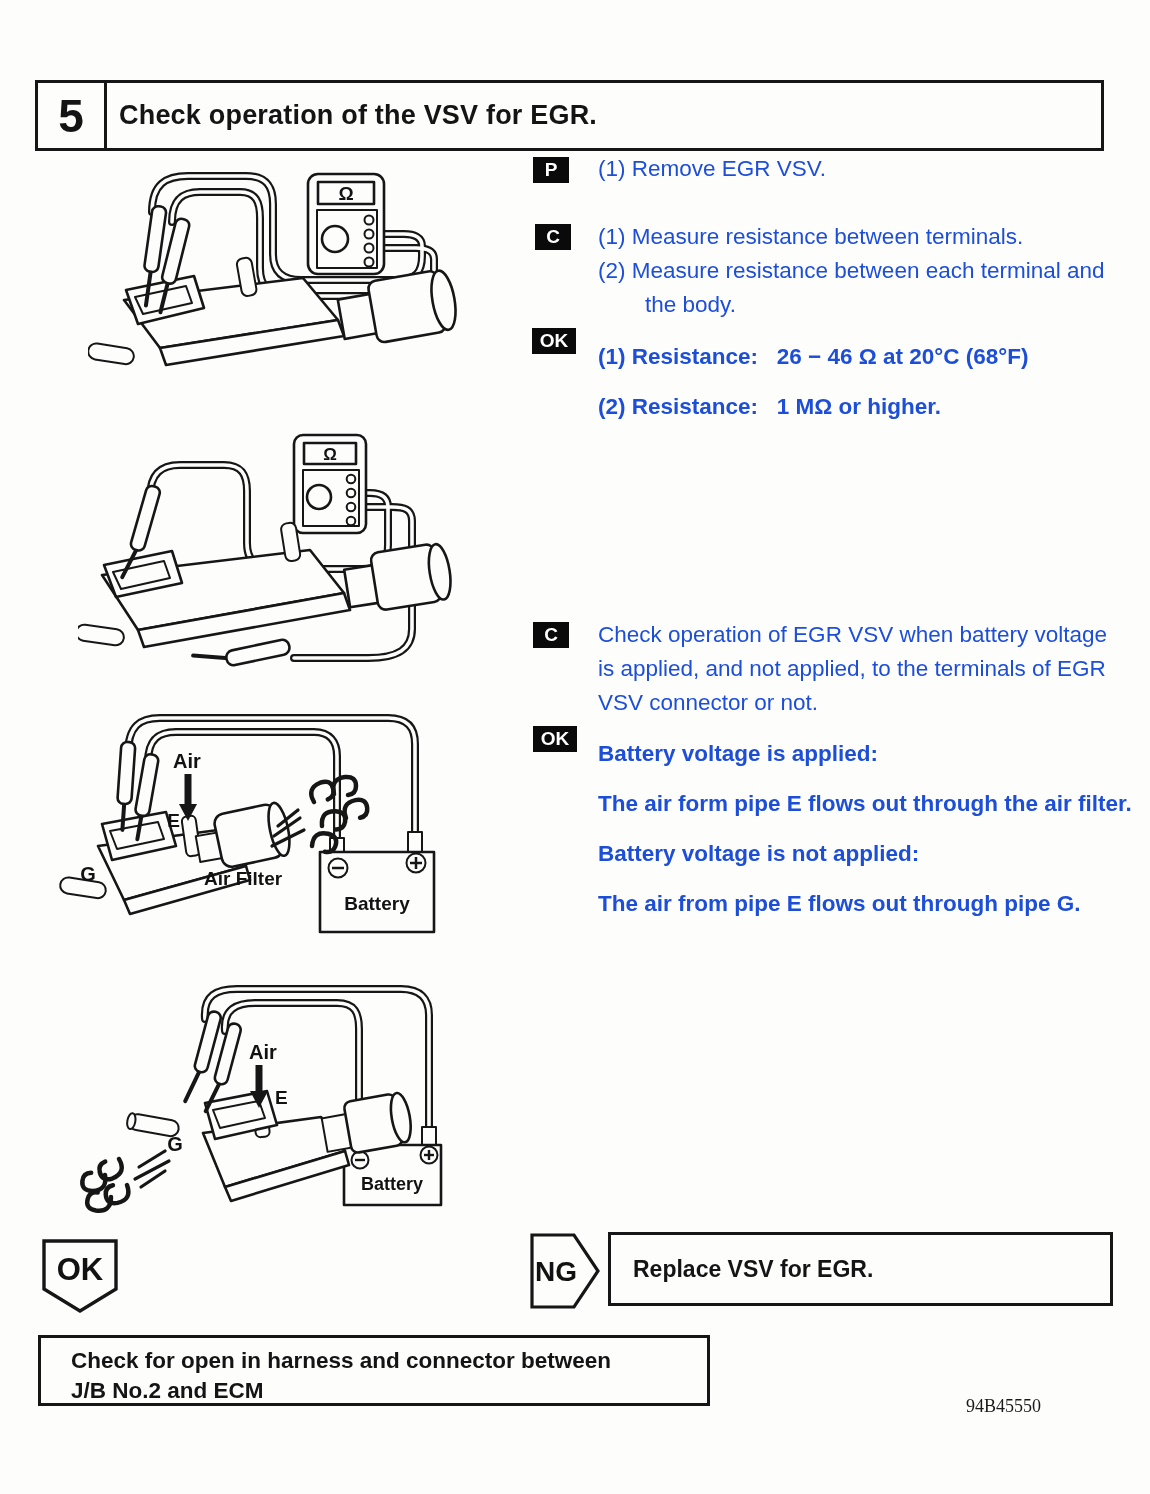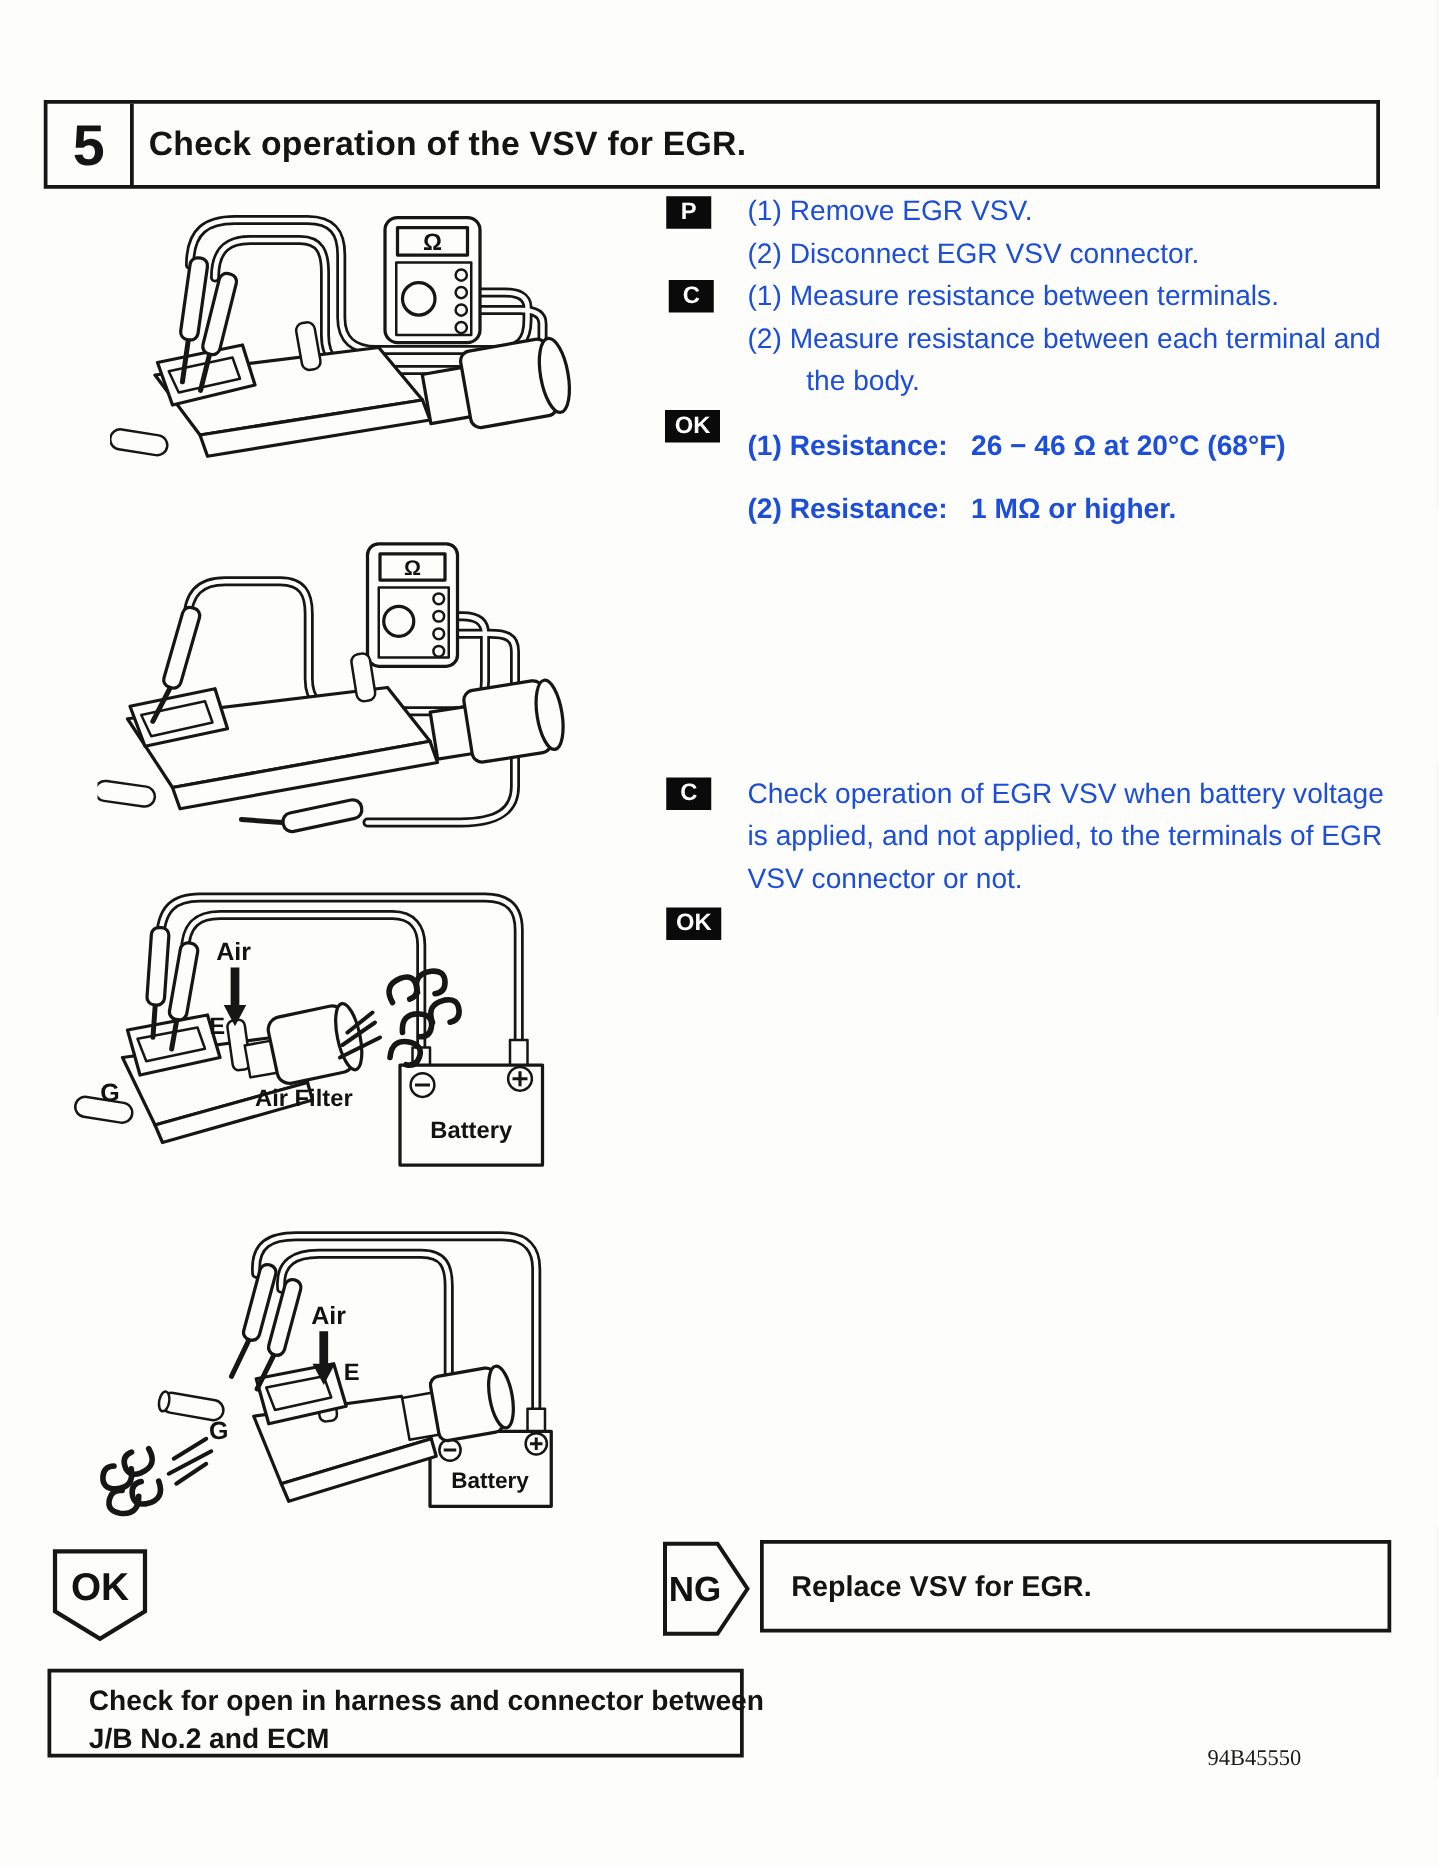--- a/index.html
+++ b/index.html
@@ -27,56 +27,61 @@
   .thin{stroke-width:2;}
   .wire{fill:none;stroke:#161616;stroke-width:8;stroke-linecap:round;stroke-linejoin:round;}
   .wirein{fill:none;stroke:#fdfdfc;stroke-width:3.6;stroke-linecap:round;stroke-linejoin:round;}
   .needle{stroke:#161616;stroke-width:4;stroke-linecap:round;}
   .puff{fill:none;stroke:#161616;stroke-width:4.5;stroke-linecap:round;}
   .speed{stroke:#161616;stroke-width:3.2;stroke-linecap:round;}
   .t{font-family:"Liberation Sans",sans-serif;font-weight:bold;fill:#121212;}
   
   .result-box{position:absolute;border:3px solid #161616;background:#fdfdfc;display:flex;align-items:center;
               font-weight:bold;font-size:23px;}
-  .harness-box{position:absolute;left:38px;top:1335px;width:557px;height:71px;border:3px solid #161616;
+  .harness-box{position:absolute;left:38px;top:1335px;width:672px;height:71px;border:3px solid #161616;
                background:#fdfdfc;padding:8px 0 0 30px;box-sizing:border-box;font-weight:bold;font-size:22.5px;line-height:30px;}
   .doc-code{position:absolute;left:966px;top:1396px;font-family:"Liberation Serif",serif;font-size:18px;color:#1a1a1a;}
 </style>
 </head>
 <body>
 
 <div class="page">
 
   <div class="header">
     <div class="step-no">5</div>
     <div class="header-title">Check operation of the VSV for EGR.</div>
   </div>
 
   <div class="tag w36" style="left:533px;top:157px">P</div>
   <div class="tblock" style="top:152px">
     <div class="hang">(1) Remove EGR VSV.</div>
-    <div class="hang">(2) Disconnect EGR VSV connector.</div>
   </div>
 
   <div class="tag w36" style="left:535px;top:224px">C</div>
   <div class="tblock w516" style="top:220px">
     <div class="hang">(1) Measure resistance between terminals.</div>
     <div class="hang">(2) Measure resistance between each terminal and the body.</div>
   </div>
 
   <div class="tag w44" style="left:532px;top:328px">OK</div>
   <div class="tblock" style="top:324px">
     <div class="b pre">(1) Resistance:   26 − 46 Ω at 20°C (68°F)</div>
     <div class="b pre">(2) Resistance:   1 MΩ or higher.</div>
   </div>
 
   <div class="tag w36" style="left:533px;top:622px">C</div>
   <div class="tblock" style="top:618px;width:522px">Check operation of EGR VSV when battery voltage is applied, and not applied, to the terminals of EGR VSV connector or not.</div>
 
   <div class="tag w44" style="left:533px;top:726px">OK</div>
+  <div class="tblock" style="top:721px">
+    <div class="b nw">Battery voltage is applied:</div>
+    <div class="b nw">The air form pipe E flows out through the air filter.</div>
+    <div class="b nw">Battery voltage is not applied:</div>
+    <div class="b nw">The air from pipe E flows out through pipe G.</div>
+  </div>
 
   <svg class="diag" style="left:88px;top:158px" width="424" height="248" viewBox="0 0 424 248">
     <g>
       <path class="wire" d="M64,54 C64,26 78,18 100,18 L158,18 C178,18 185,28 185,46 L185,96 C185,114 195,122 213,122 L308,122 C328,122 334,114 334,98 L334,88 C334,79 326,76 316,76 L292,76"></path>
       <path class="wire" d="M84,64 C84,40 96,34 112,34 L152,34 C168,34 172,44 172,60 L172,110 C172,130 183,138 201,138 L318,138 C340,138 346,129 346,112 L346,101 C346,92 338,90 328,90 L292,90"></path>
       <path class="wirein" d="M64,54 C64,26 78,18 100,18 L158,18 C178,18 185,28 185,46 L185,96 C185,114 195,122 213,122 L308,122 C328,122 334,114 334,98 L334,88 C334,79 326,76 316,76 L292,76"></path>
       <path class="wirein" d="M84,64 C84,40 96,34 112,34 L152,34 C168,34 172,44 172,60 L172,110 C172,130 183,138 201,138 L318,138 C340,138 346,129 346,112 L346,101 C346,92 338,90 328,90 L292,90"></path>
     </g>
     <g>
       <rect class="ln" x="220" y="16" width="76" height="100" rx="10" stroke-width="3.4"></rect>

